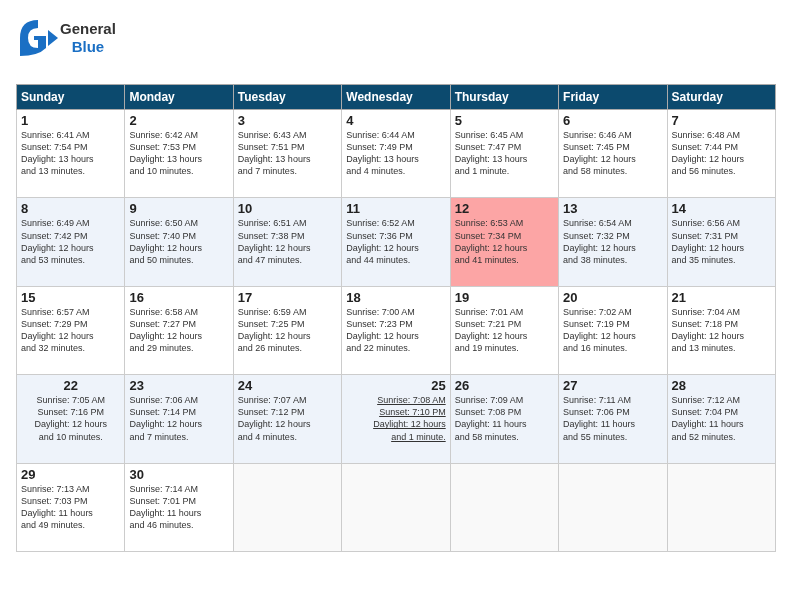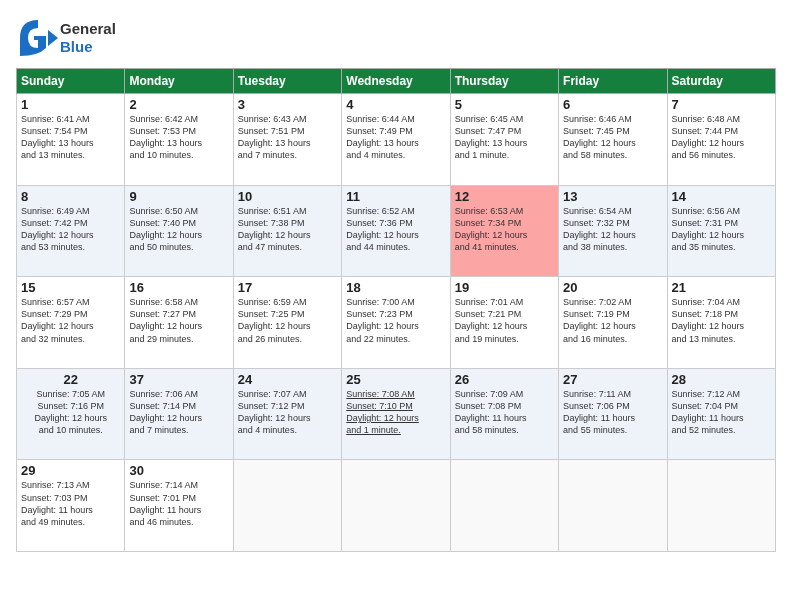--- a/index.html
+++ b/index.html
@@ -9,20 +9,21 @@
       width: 792px;
       height: 612px;
       overflow: hidden;
     }
     .page {
       width: 792px;
       height: 562px;
       padding: 16px 16px 10px 16px;
       display: flex;
       flex-direction: column;
+      gap: 16px;
     }
     .header {
       display: flex;
       align-items: flex-start;
       justify-content: space-between;
       margin-bottom: 8px;
     }
     .logo {
       display: flex;
       align-items: center;
@@ -40,21 +41,21 @@
       font-size: 15px;
       color: #555;
     }
     .calendar {
       flex: 1;
       border-collapse: collapse;
       width: 100%;
       table-layout: fixed;
     }
     .calendar th {
-      background-color: #15803d;
+      background-color: #0c4a6e;
       color: #fff;
       font-size: 12px;
       font-weight: bold;
       padding: 5px 4px;
       text-align: left;
       border: 1px solid #aaa;
     }
     .calendar td {
       border: 1px solid #ccc;
       vertical-align: top;
@@ -89,21 +90,21 @@
 <div class="page">
   <div class="header">
     <div class="logo">
         <svg width="44" height="44" viewBox="0 0 44 44">
           <rect x="2" y="2" width="26" height="40" fill="none"></rect>
           <path d="M 4 22 Q 4 4 22 4 L 22 12 Q 12 12 12 22 Q 12 32 22 32 L 22 24 L 18 24 L 18 20 L 30 20 L 30 32 Q 22 40 4 40 Z" fill="#1a6fc4"></path>
           <polygon points="32,14 42,22 32,30" fill="#1a6fc4"></polygon>
         </svg>
         <div style="display: flex; flex-direction: column; margin-left: 0px;">
           <span style="font-size: 15px; font-weight: bold; color: rgb(51, 51, 51); line-height: 1.2; font-family: Arial;">General</span>
-          <span style="font-size: 15px; font-weight: bold; color: rgb(26, 111, 196); line-height: 1.2; font-family: Arial;">Blue</span>
+          <span style="font-size: 15px; font-weight: bold; color: rgb(26, 111, 196); line-height: 1.2; font-family: Arial; text-align: center;">Blue</span>
         </div>
       </div>
     <div class="title-block">
       <div class="month-title"></div>
       <div class="location"></div>
     </div>
   </div>
 
   <table class="calendar">
     <thead>
@@ -273,34 +274,34 @@
         </tr>
         <tr>
           <td style="background: rgb(238, 243, 250); text-align: center;">
             <span class="day-num">22</span>
             <div class="cell-info" style="white-space: pre-line;">Sunrise: 7:05 AM
 Sunset: 7:16 PM
 Daylight: 12 hours
 and 10 minutes.</div>
           </td>
           <td style="background: rgb(238, 243, 250);">
-            <span class="day-num">37</span>
+            <span class="day-num">23</span>
             <div class="cell-info" style="white-space: pre-line;">Sunrise: 7:06 AM
 Sunset: 7:14 PM
 Daylight: 12 hours
 and 7 minutes.</div>
           </td>
           <td style="background: rgb(238, 243, 250);">
             <span class="day-num">24</span>
             <div class="cell-info" style="white-space: pre-line;">Sunrise: 7:07 AM
 Sunset: 7:12 PM
 Daylight: 12 hours
 and 4 minutes.</div>
           </td>
-          <td style="background: rgb(238, 243, 250);">
+          <td style="background: rgb(238, 243, 250); text-align: right;">
             <span class="day-num">25</span>
             <div class="cell-info" style="white-space: pre-line; text-decoration: underline;">Sunrise: 7:08 AM
 Sunset: 7:10 PM
 Daylight: 12 hours
 and 1 minute.</div>
           </td>
           <td style="background: rgb(238, 243, 250);">
             <span class="day-num">26</span>
             <div class="cell-info" style="white-space: pre-line;">Sunrise: 7:09 AM
 Sunset: 7:08 PM

